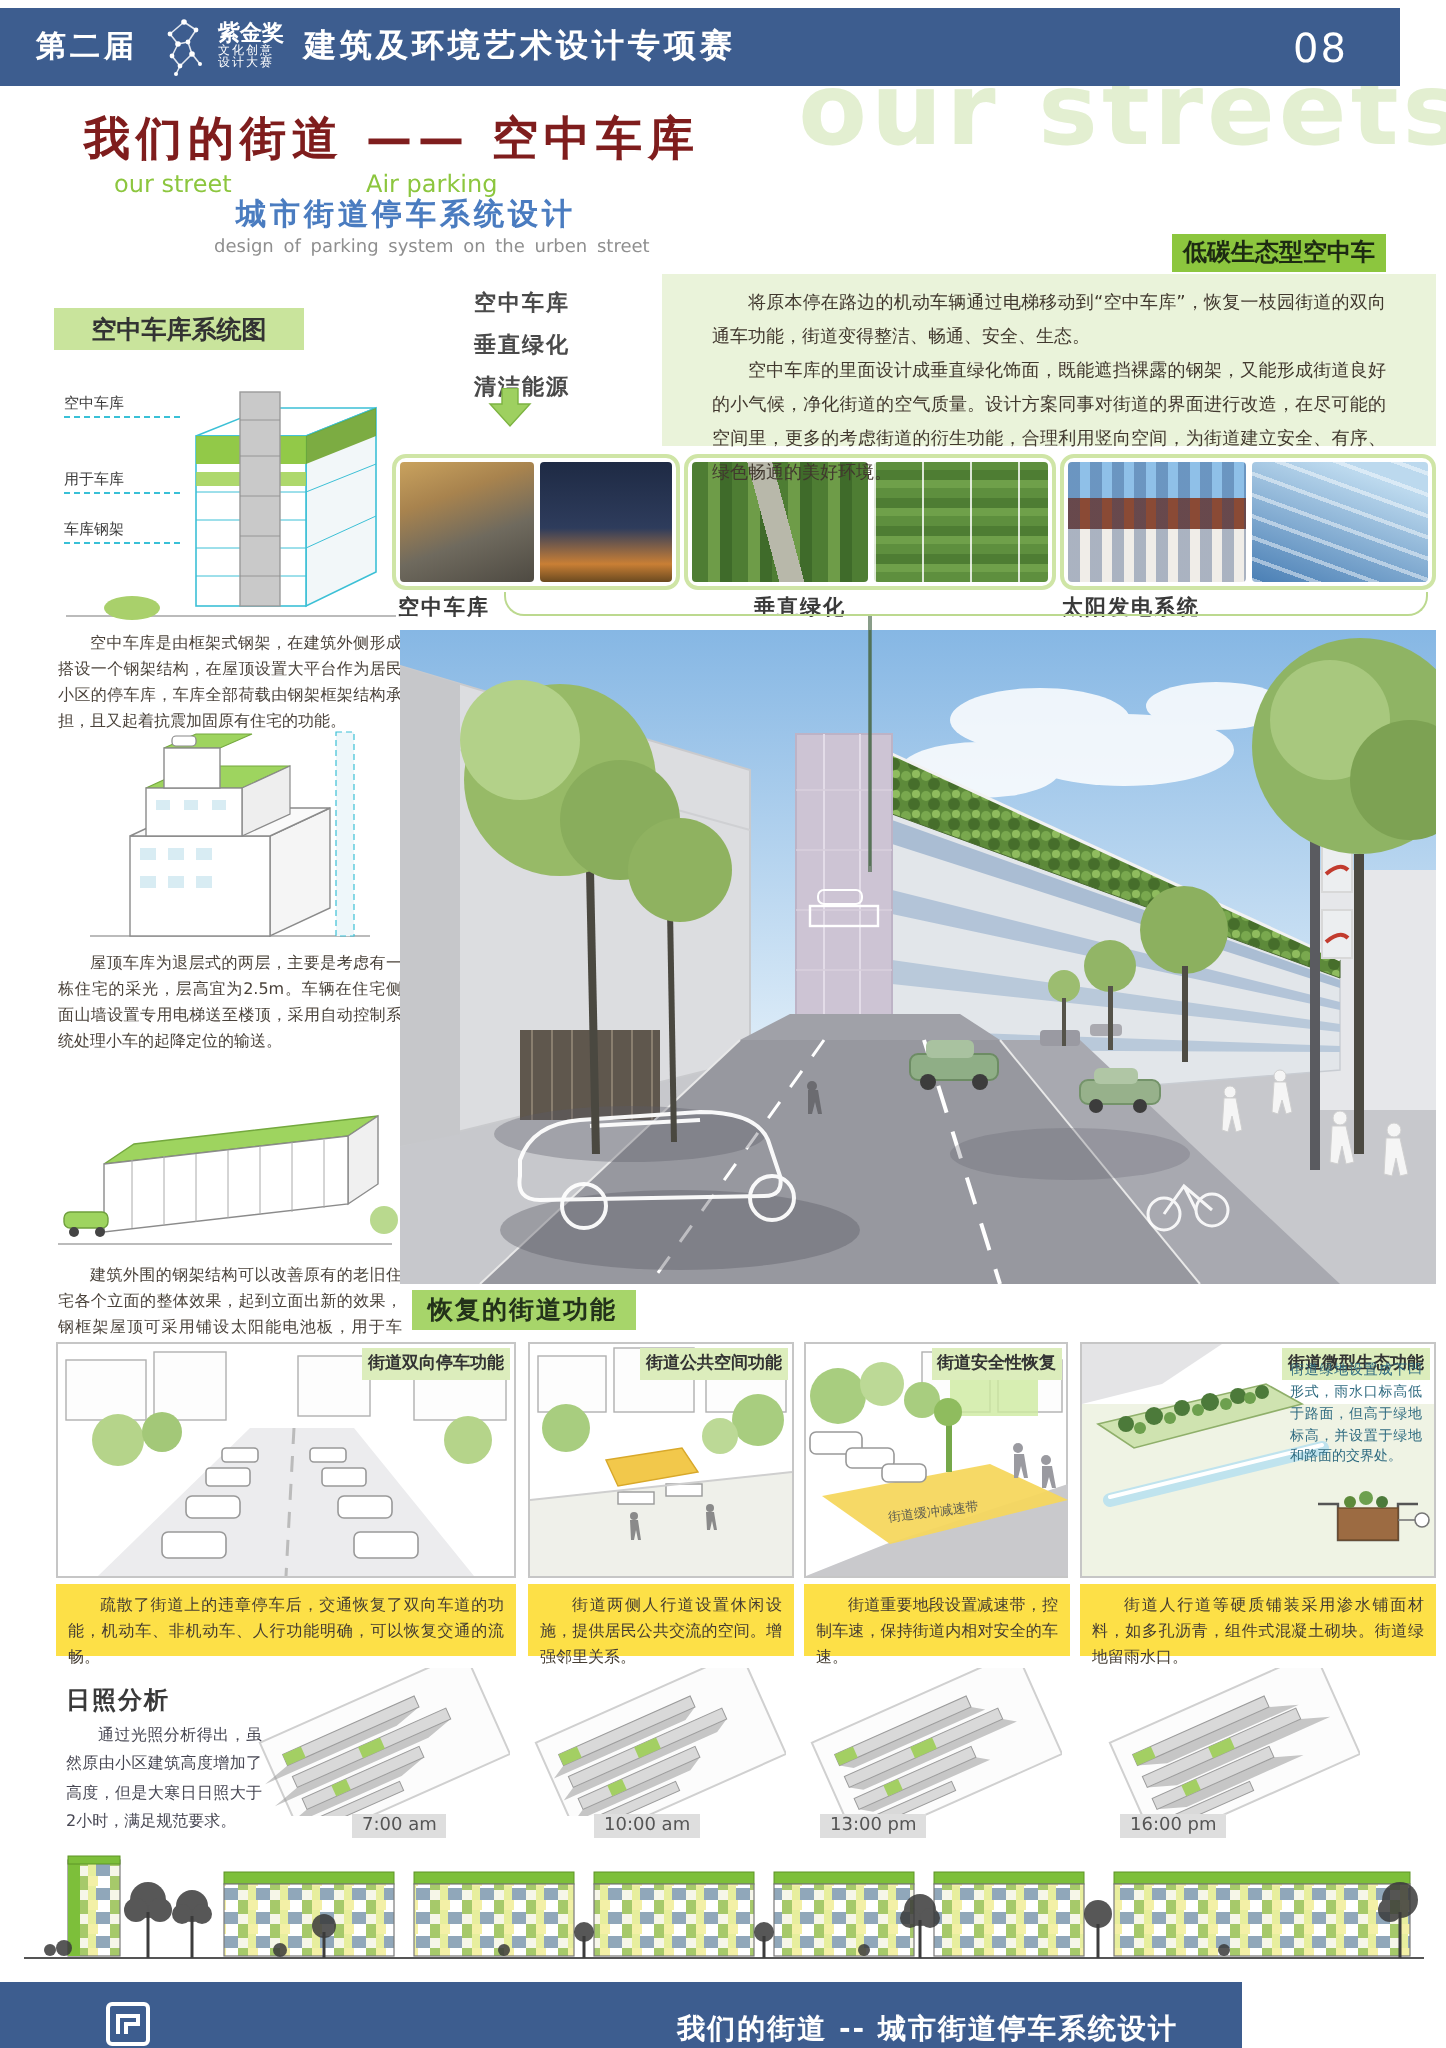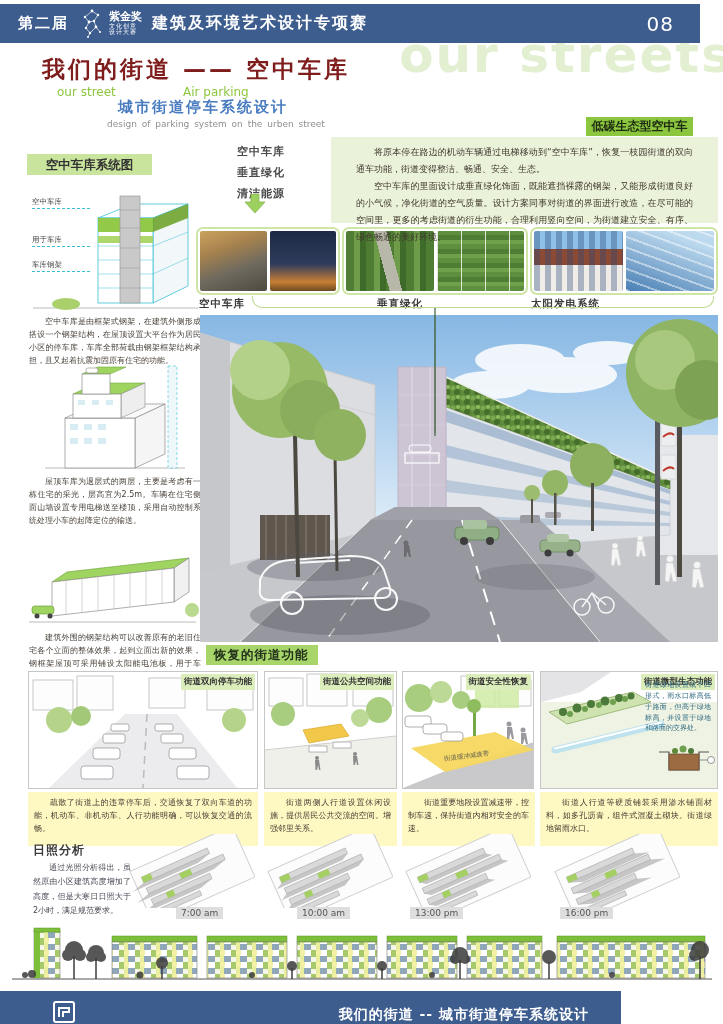--- a/index.html
+++ b/index.html
@@ -44,21 +44,21 @@
   .pcaption { top:297px; font-size:10.5px; font-weight:bold; color:#3a3a3a; letter-spacing:1px; }
   .bracket { left:252px; top:296px; width:462px; height:12px; border-left:1.5px solid #bcd98f; border-right:1.5px solid #bcd98f; border-bottom:1.5px solid #bcd98f; border-radius:0 0 10px 10px; }
   .connector { left:434px; top:308px; width:1.5px; height:128px; background:rgba(74,104,74,.65); z-index:3; }
 
   .restore-label { left:206px; top:645px; width:112px; height:20px; background:#a7d56a; color:#23321a; font-size:12.5px; font-weight:bold; line-height:20px; padding-left:8px; letter-spacing:1px; }
 
   
   .panel { top:671px; height:118px; background:#fff; border:1px solid #c6c6c6; }
   .panel-header { position:absolute; top:2px; right:2px; background:#dcedbc; color:#333; font-size:8.5px; font-weight:bold; padding:2px 3px; z-index:2; }
   .panel svg { position:absolute; left:0; top:0; }
-  .pcap { top:792px; background:#fef9c3; padding:5px 6px; font-size:8px; line-height:1.6; color:#443c32; text-indent:2em; text-align:justify; height:54px; }
+  .pcap { top:792px; background:#fde047; padding:5px 6px; font-size:8px; line-height:1.6; color:#443c32; text-indent:2em; text-align:justify; height:36px; }
   .road-label { left:444px; top:752px; font-size:6.5px; color:#5c5c50; transform:rotate(-7deg); z-index:2; }
   .annotation { left:645px; top:680px; width:66px; font-size:7px; line-height:1.55; color:#2f6b80; z-index:2; text-align:justify; }
 
   
   .sun-title { left:33px; top:842px; font-size:12px; font-weight:bold; color:#3a3a3a; letter-spacing:1px; }
   .sun-para { left:33px; top:861px; width:98px; font-size:8px; line-height:1.8; color:#474753; text-align:justify; text-indent:2em; }
   .time-label { top:907px; background:#dedede; color:#555; font-size:9px; padding:1px 5px; }
 
   
   .footer-bar { top:991px; left:0; width:621px; height:33px; background:#3d5d8f; display:flex; align-items:flex-end; }

